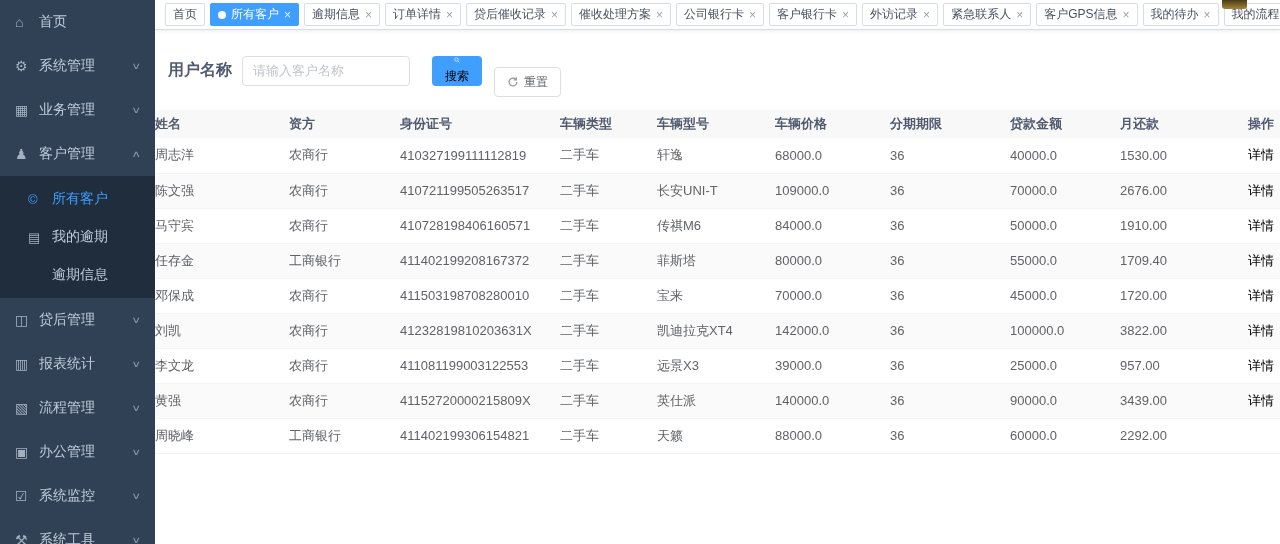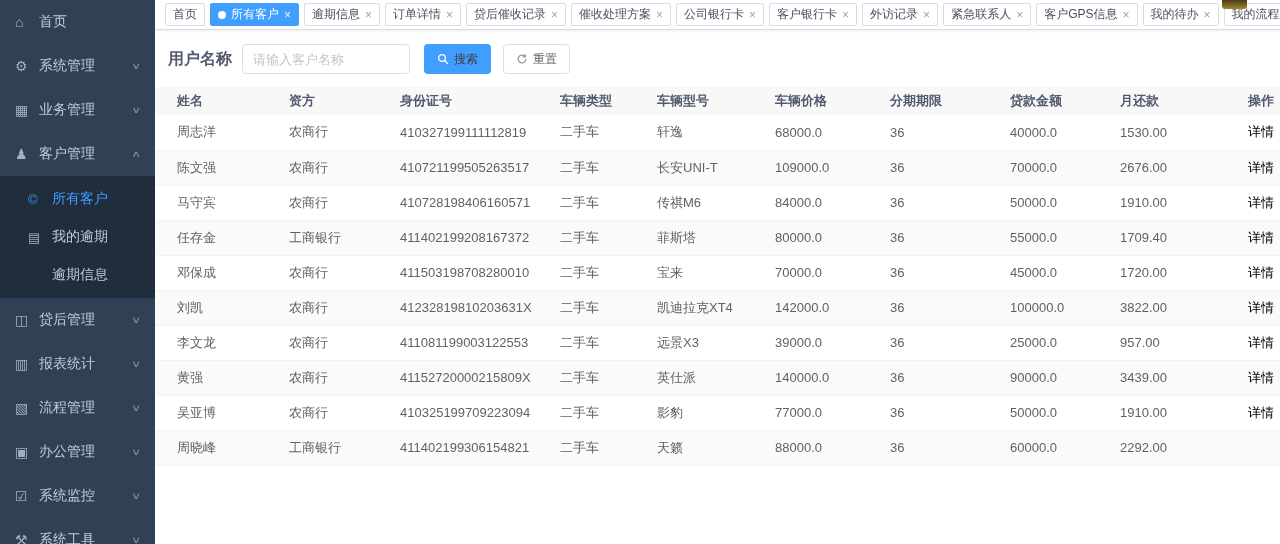--- a/index.html
+++ b/index.html
@@ -43,31 +43,31 @@
   
   .search-row { display:flex; align-items:center; padding:14px 0 13px 13px; }
   .search-label { font-size:16px; font-weight:bold; color:#515a6e; margin-right:10px; }
   .search-input { width:168px; height:30px; border:1px solid #dcdee2; border-radius:4px;
                   padding:0 10px; font-size:13px; color:#515a6e; outline:none;
                   font-family:inherit; }
   .search-input::placeholder { color:#c0c4cc; }
   .btn { height:30px; display:inline-flex; align-items:center; gap:5px; border-radius:4px;
          font-size:12px; padding:0 12px; cursor:pointer; border:1px solid transparent;
          font-family:inherit; }
-  .btn-primary { background:#409eff; color:#404040; margin-left:14px; }
-  .btn-plain { background:#fff; color:#606266; border-color:#dcdee2; margin-left:12px; }
+  .btn-primary { background:#409eff; color:#000000; margin-left:22px;flex-direction:column; }
+  .btn-plain { background:#fff; color:#606266; border-color:#dcdee2; margin-left:12px;margin-top:23px; }
 
   
   table { width:1125px; border-collapse:collapse; table-layout:fixed; }
   th { height:28px; background:#f8f8f9; font-size:13px; font-weight:bold; color:#515a6e;
        text-align:left; }
   td { height:35px; font-size:13px; color:#606266; border-bottom:1px solid #f1f3f6;
        overflow:hidden; white-space:nowrap; }
   tbody tr:nth-child(even) td { background:#fafafa; }
-  th:first-child, td:first-child { padding-left:22px; }
+  th:first-child, td:first-child { }
   th:last-child, td:last-child { text-align:right; padding-right:6px; }
   .link { color:#000000; cursor:pointer; }
 </style>
 </head>
 <body>
 
 <div class="sidebar">
   <nav>
   <div class="menu-item">
     <span class="mi-icon">⌂</span>
@@ -400,34 +400,20 @@
     <td>英仕派</td>
     <td>140000.0</td>
     <td>36</td>
     <td>90000.0</td>
     <td>3439.00</td>
     <td>
       <span class="link">详情</span>
     </td>
   </tr>
 
-  <tr>
-    <td>吴亚博</td>
-    <td>农商行</td>
-    <td>410325199709223094</td>
-    <td>二手车</td>
-    <td>影豹</td>
-    <td>77000.0</td>
-    <td>36</td>
-    <td>50000.0</td>
-    <td>1910.00</td>
-    <td>
-      <span class="link">详情</span>
-    </td>
-  </tr>
 
   <tr>
     <td>周晓峰</td>
     <td>工商银行</td>
     <td>411402199306154821</td>
     <td>二手车</td>
     <td>天籁</td>
     <td>88000.0</td>
     <td>36</td>
     <td>60000.0</td>

